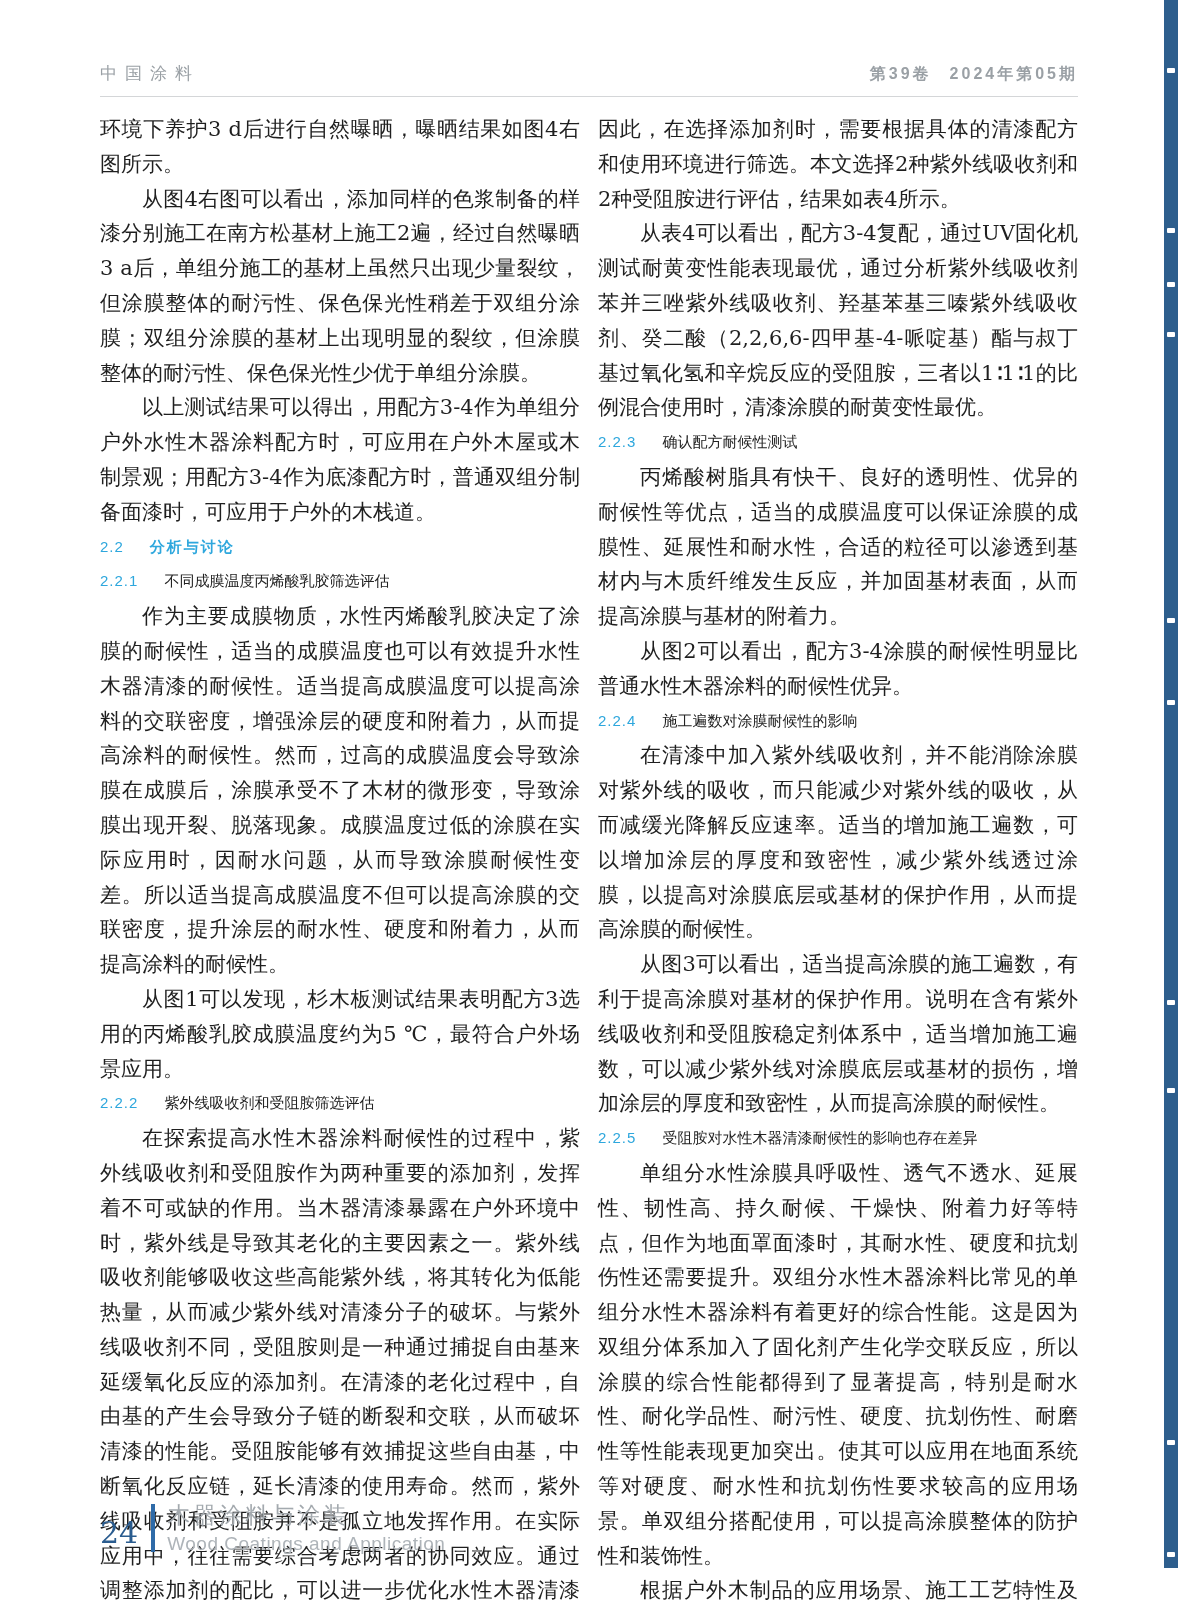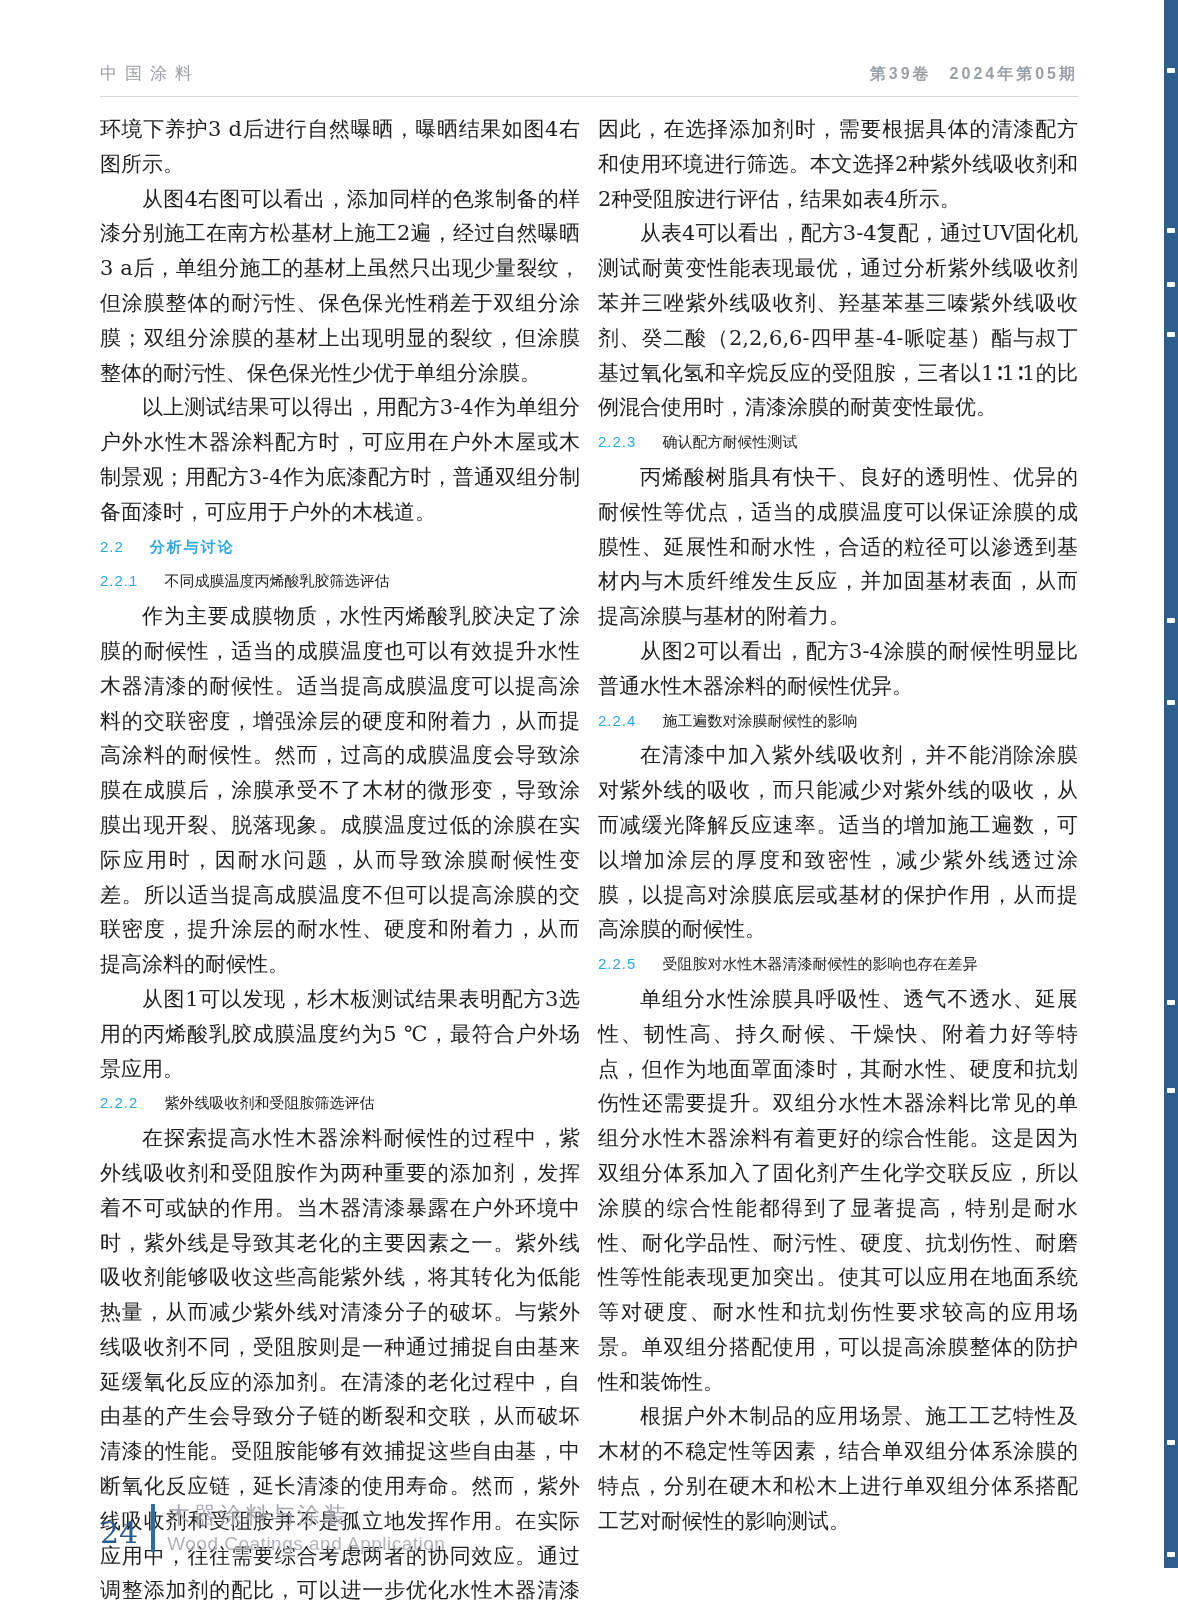--- a/index.html
+++ b/index.html
@@ -89,20 +89,21 @@
       <p class="para ind">在探索提高水性木器涂料耐候性的过程中，紫外线吸收剂和受阻胺作为两种重要的添加剂，发挥着不可或缺的作用。当木器清漆暴露在户外环境中时，紫外线是导致其老化的主要因素之一。紫外线吸收剂能够吸收这些高能紫外线，将其转化为低能热量，从而减少紫外线对清漆分子的破坏。与紫外线吸收剂不同，受阻胺则是一种通过捕捉自由基来延缓氧化反应的添加剂。在清漆的老化过程中，自由基的产生会导致分子链的断裂和交联，从而破坏清漆的性能。受阻胺能够有效捕捉这些自由基，中断氧化反应链，延长清漆的使用寿命。然而，紫外线吸收剂和受阻胺并不是孤立地发挥作用。在实际应用中，往往需要综合考虑两者的协同效应。通过调整添加剂的配比，可以进一步优化水性木器清漆的耐候性能。此外，不同品牌和类型的紫外线吸收剂、受阻胺对水性木器清漆耐候性的影响也存在差异。</p>
     </div>
   <div class="col" id="col-right">
       <p class="para">因此，在选择添加剂时，需要根据具体的清漆配方和使用环境进行筛选。本文选择2种紫外线吸收剂和2种受阻胺进行评估，结果如表4所示。</p>
       <p class="para ind">从表4可以看出，配方3-4复配，通过UV固化机测试耐黄变性能表现最优，通过分析紫外线吸收剂苯并三唑紫外线吸收剂、羟基苯基三嗪紫外线吸收剂、癸二酸（2,2,6,6-四甲基-4-哌啶基）酯与叔丁基过氧化氢和辛烷反应的受阻胺，三者以1∶1∶1的比例混合使用时，清漆涂膜的耐黄变性最优。</p>
       <div class="sec h3"><span class="sec-num">2.2.3</span><span class="sec-title">确认配方耐候性测试</span></div>
       <p class="para ind">丙烯酸树脂具有快干、良好的透明性、优异的耐候性等优点，适当的成膜温度可以保证涂膜的成膜性、延展性和耐水性，合适的粒径可以渗透到基材内与木质纤维发生反应，并加固基材表面，从而提高涂膜与基材的附着力。</p>
       <p class="para ind">从图2可以看出，配方3-4涂膜的耐候性明显比普通水性木器涂料的耐候性优异。</p>
       <div class="sec h3"><span class="sec-num">2.2.4</span><span class="sec-title">施工遍数对涂膜耐候性的影响</span></div>
       <p class="para ind">在清漆中加入紫外线吸收剂，并不能消除涂膜对紫外线的吸收，而只能减少对紫外线的吸收，从而减缓光降解反应速率。适当的增加施工遍数，可以增加涂层的厚度和致密性，减少紫外线透过涂膜，以提高对涂膜底层或基材的保护作用，从而提高涂膜的耐候性。</p>
+      <p class="para ind">从图3可以看出，适当提高涂膜的施工遍数，有利于提高涂膜对基材的保护作用。说明在含有紫外线吸收剂和受阻胺稳定剂体系中，适当增加施工遍数，可以减少紫外线对涂膜底层或基材的损伤，增加涂层的厚度和致密性，从而提高涂膜的耐候性。</p>
       <div class="sec h3"><span class="sec-num">2.2.5</span><span class="sec-title">受阻胺对水性木器清漆耐候性的影响也存在差异</span></div>
       <p class="para ind">单组分水性涂膜具呼吸性、透气不透水、延展性、韧性高、持久耐候、干燥快、附着力好等特点，但作为地面罩面漆时，其耐水性、硬度和抗划伤性还需要提升。双组分水性木器涂料比常见的单组分水性木器涂料有着更好的综合性能。这是因为双组分体系加入了固化剂产生化学交联反应，所以涂膜的综合性能都得到了显著提高，特别是耐水性、耐化学品性、耐污性、硬度、抗划伤性、耐磨性等性能表现更加突出。使其可以应用在地面系统等对硬度、耐水性和抗划伤性要求较高的应用场景。单双组分搭配使用，可以提高涂膜整体的防护性和装饰性。</p>
       <p class="para ind">根据户外木制品的应用场景、施工工艺特性及木材的不稳定性等因素，结合单双组分体系涂膜的特点，分别在硬木和松木上进行单双组分体系搭配工艺对耐候性的影响测试。</p>
     </div>
 </div>
 
 <div class="footer">
   <span class="page-num">24</span>
   <span class="footer-bar"></span>
   <span class="footer-titles">

